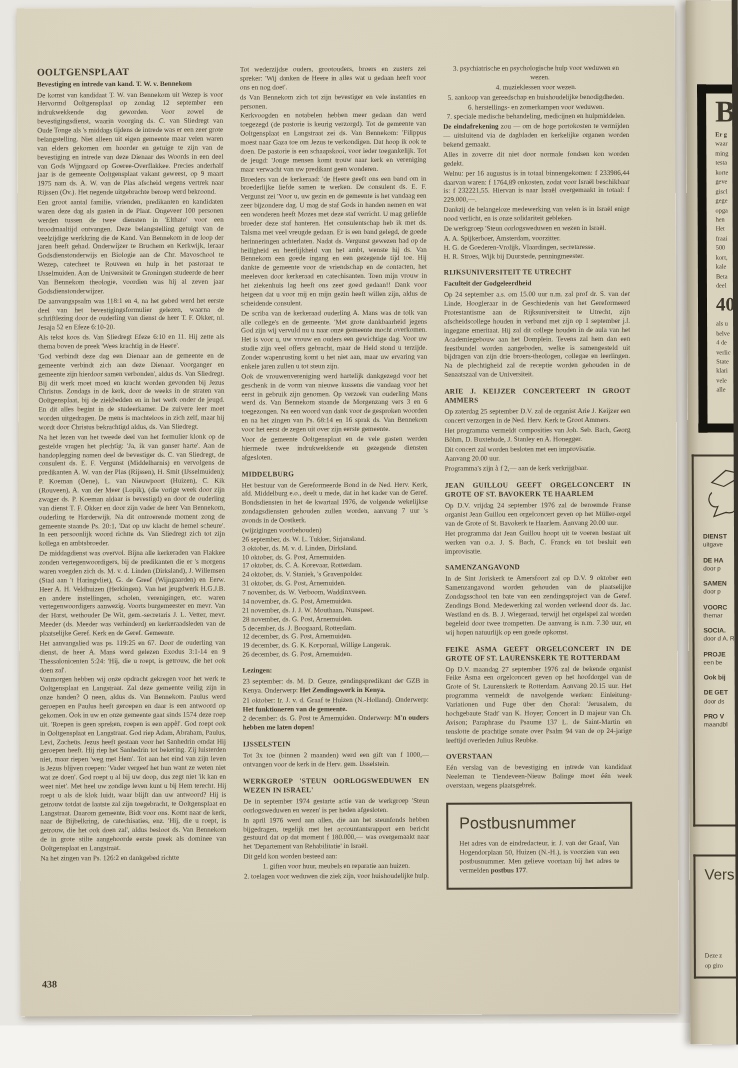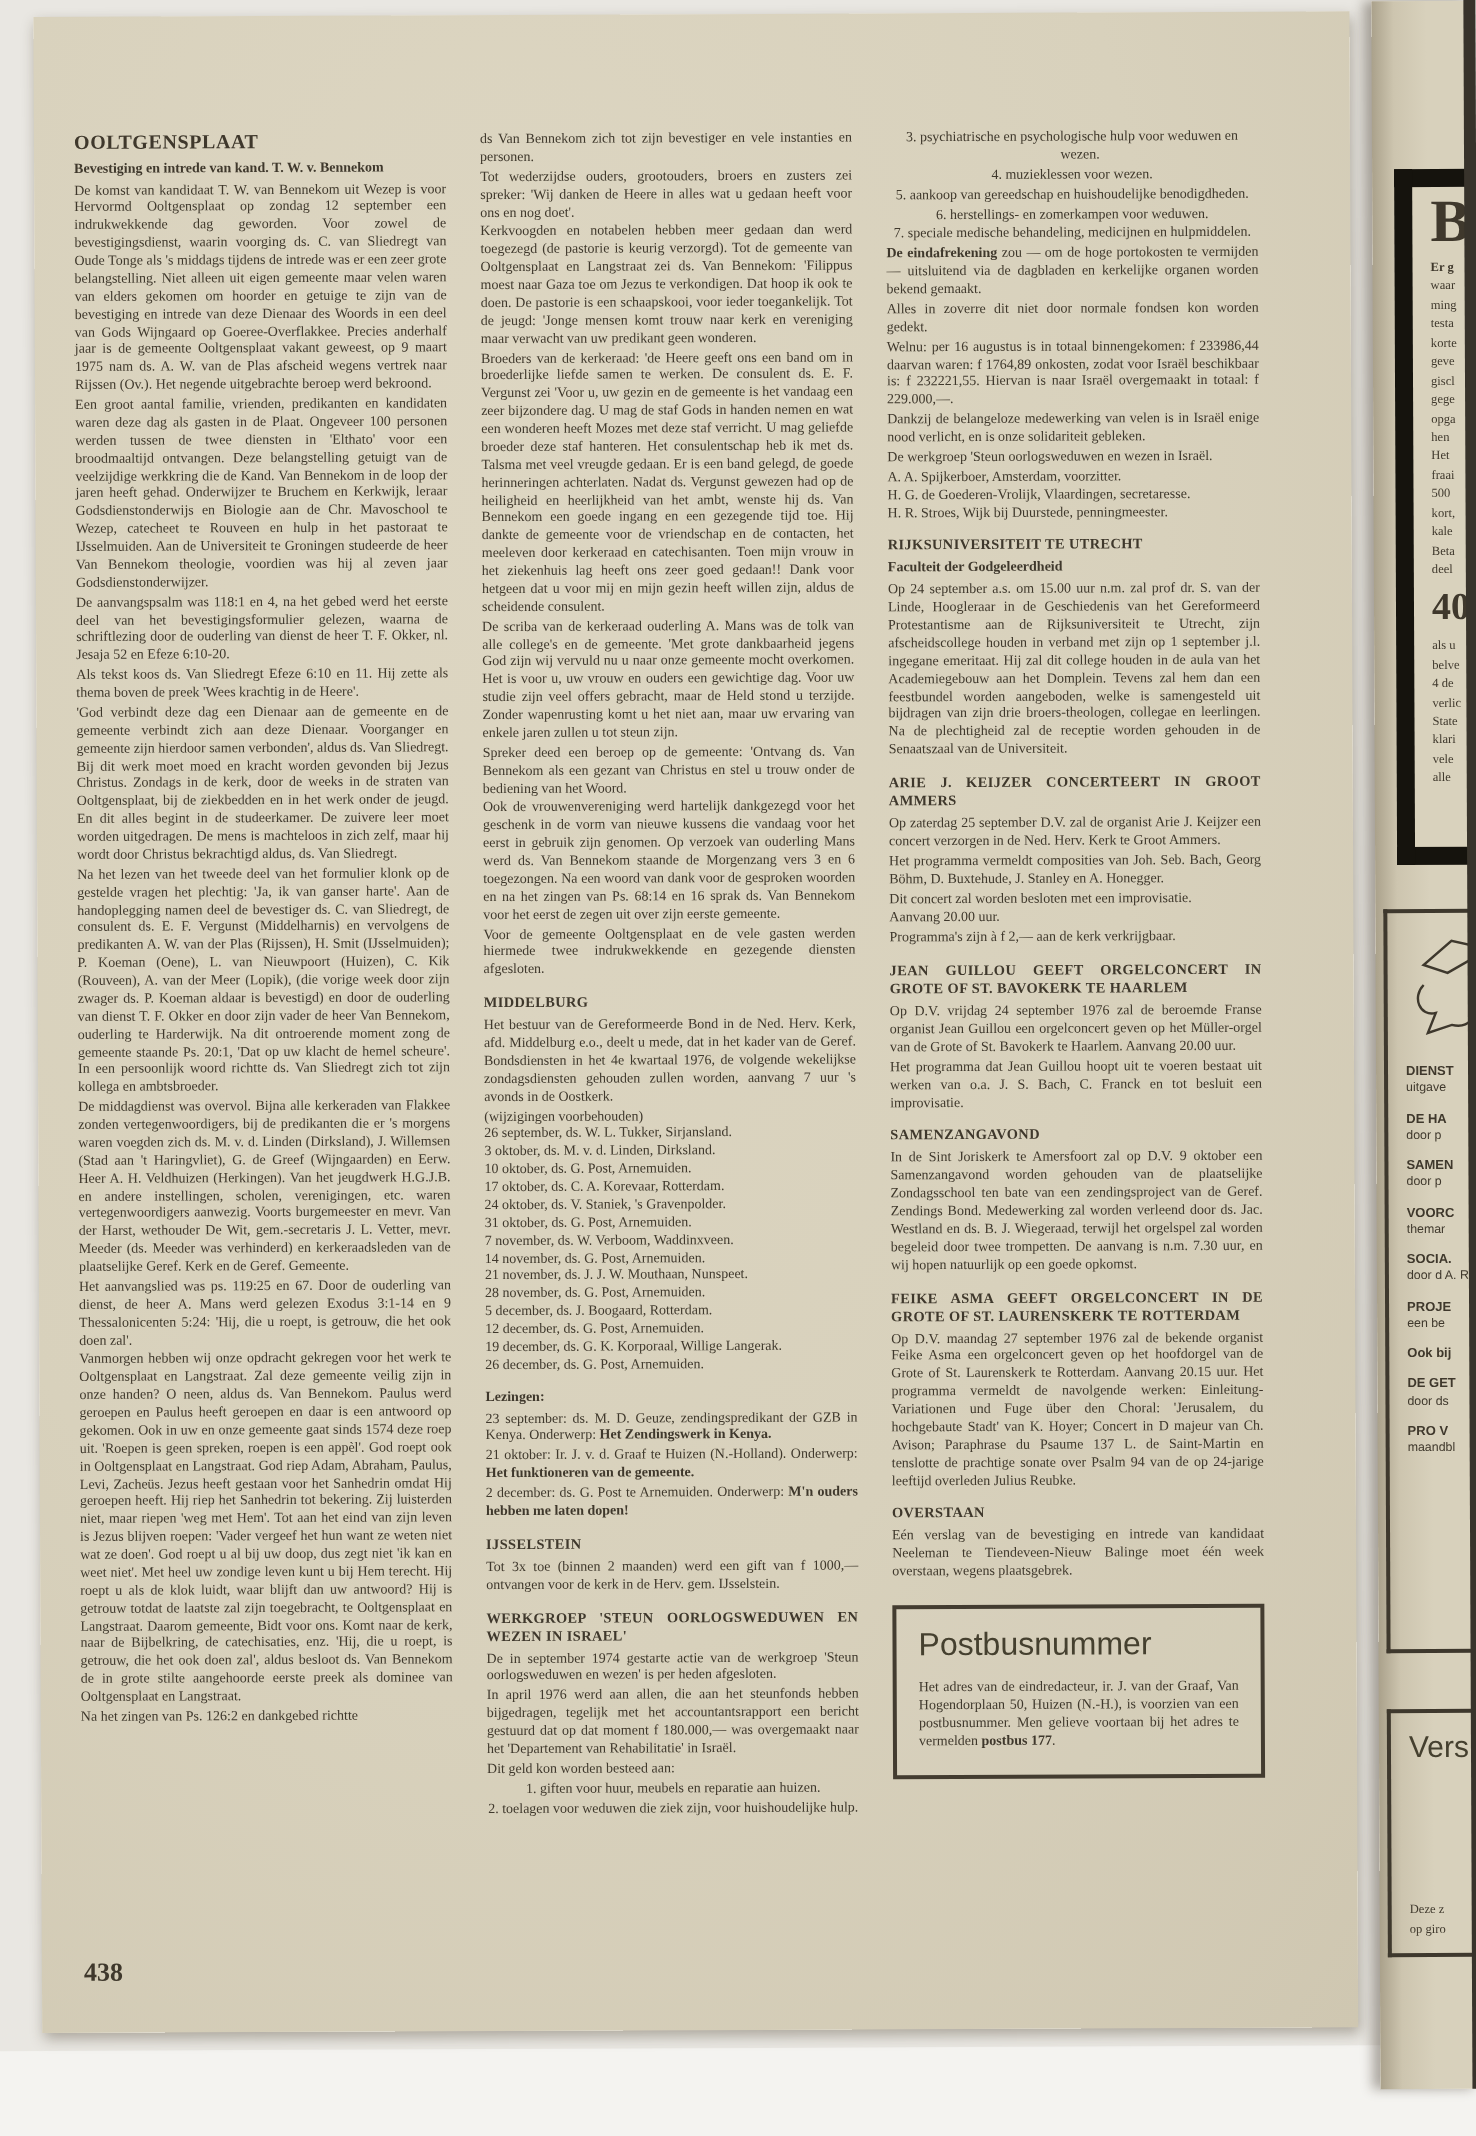--- a/index.html
+++ b/index.html
@@ -19,21 +19,21 @@
   }
   .cols{display:flex;gap:17px;}
   .col{flex:0 0 186px;width:186px;font-size:7px;line-height:1.27;text-align:justify;}
   .col h2{font-size:10px;margin:0 0 1px;letter-spacing:.3px;}
   .col h3{font-size:7.2px;margin:8px 0 2px;line-height:1.25;letter-spacing:.2px;}
   .sub{font-weight:bold;margin:0 0 2px;text-align:left;}
   .bp{margin:0 0 1px;}
   .line{margin:0;text-align:left;}
   .hang{padding-left:8px;text-indent:-8px;text-align:center;}
   .lz{margin-top:7px;}
-  .pagenum{position:absolute;left:21px;top:970px;font-weight:bold;font-size:13px;}
+  .pagenum{position:absolute;left:21px;top:970px;font-weight:bold;font-size:10px;}
   .postbox{margin-top:12px;border:2px solid #433c30;padding:9px 11px 11px;background:rgba(255,255,255,.04);}
   .postbox-title{font-family:"Liberation Sans","DejaVu Sans",sans-serif;font-size:16px;color:#45402f;margin-bottom:6px;}
   
   .page-right{
     position:absolute;left:688px;top:2px;width:50px;height:1044px;z-index:2;
     background:linear-gradient(90deg,#aaa18b 0%,#cdc5af 22%,#d8d1bc 55%);
     box-shadow:-4px 0 6px rgba(40,30,15,.35);
   }
   .adbox{
     position:absolute;left:11px;top:84px;width:55px;height:348px;
@@ -85,26 +85,25 @@
             <p class="bp">De middagdienst was overvol. Bijna alle kerkeraden van Flakkee zonden vertegenwoordigers, bij de predikanten die er 's morgens waren voegden zich ds. M. v. d. Linden (Dirksland), J. Willemsen (Stad aan 't Haringvliet), G. de Greef (Wijngaarden) en Eerw. Heer A. H. Veldhuizen (Herkingen). Van het jeugdwerk H.G.J.B. en andere instellingen, scholen, verenigingen, etc. waren vertegenwoordigers aanwezig. Voorts burgemeester en mevr. Van der Harst, wethouder De Wit, gem.-secretaris J. L. Vetter, mevr. Meeder (ds. Meeder was verhinderd) en kerkeraadsleden van de plaatselijke Geref. Kerk en de Geref. Gemeente.</p>
             <p class="bp">Het aanvangslied was ps. 119:25 en 67. Door de ouderling van dienst, de heer A. Mans werd gelezen Exodus 3:1-14 en 9 Thessalonicenten 5:24: 'Hij, die u roept, is getrouw, die het ook doen zal'.</p>
             <p class="bp">Vanmorgen hebben wij onze opdracht gekregen voor het werk te Ooltgensplaat en Langstraat. Zal deze gemeente veilig zijn in onze handen? O neen, aldus ds. Van Bennekom. Paulus werd geroepen en Paulus heeft geroepen en daar is een antwoord op gekomen. Ook in uw en onze gemeente gaat sinds 1574 deze roep uit. 'Roepen is geen spreken, roepen is een appèl'. God roept ook in Ooltgensplaat en Langstraat. God riep Adam, Abraham, Paulus, Levi, Zacheüs. Jezus heeft gestaan voor het Sanhedrin omdat Hij geroepen heeft. Hij riep het Sanhedrin tot bekering. Zij luisterden niet, maar riepen 'weg met Hem'. Tot aan het eind van zijn leven is Jezus blijven roepen: 'Vader vergeef het hun want ze weten niet wat ze doen'. God roept u al bij uw doop, dus zegt niet 'ik kan en weet niet'. Met heel uw zondige leven kunt u bij Hem terecht. Hij roept u als de klok luidt, waar blijft dan uw antwoord? Hij is getrouw totdat de laatste zal zijn toegebracht, te Ooltgensplaat en Langstraat. Daarom gemeente, Bidt voor ons. Komt naar de kerk, naar de Bijbelkring, de catechisaties, enz. 'Hij, die u roept, is getrouw, die het ook doen zal', aldus besloot ds. Van Bennekom de in grote stilte aangehoorde eerste preek als dominee van Ooltgensplaat en Langstraat.</p>
             <p class="bp">Na het zingen van Ps. 126:2 en dankgebed richtte</p>
           </div>
       </div>
 
       <div class="col">
         <div>
 
-        <p class="bp">ds Van Bennekom zich tot zijn bevestiger en vele instanties en personen.</p>
-            <p class="bp">Tot wederzijdse ouders, grootouders, broers en zusters zei spreker: 'Wij danken de Heere in alles wat u gedaan heeft voor ons en nog doet'.</p>
+        <p class="bp">Tot wederzijdse ouders, grootouders, broers en zusters zei spreker: 'Wij danken de Heere in alles wat u gedaan heeft voor ons en nog doet'.</p>
+            <p class="bp">ds Van Bennekom zich tot zijn bevestiger en vele instanties en personen.</p>
             <p class="bp">Kerkvoogden en notabelen hebben meer gedaan dan werd toegezegd (de pastorie is keurig verzorgd). Tot de gemeente van Ooltgensplaat en Langstraat zei ds. Van Bennekom: 'Filippus moest naar Gaza toe om Jezus te verkondigen. Dat hoop ik ook te doen. De pastorie is een schaapskooi, voor ieder toegankelijk. Tot de jeugd: 'Jonge mensen komt trouw naar kerk en vereniging maar verwacht van uw predikant geen wonderen.</p>
             <p class="bp">Broeders van de kerkeraad: 'de Heere geeft ons een band om in broederlijke liefde samen te werken. De consulent ds. E. F. Vergunst zei 'Voor u, uw gezin en de gemeente is het vandaag een zeer bijzondere dag. U mag de staf Gods in handen nemen en wat een wonderen heeft Mozes met deze staf verricht. U mag geliefde broeder deze staf hanteren. Het consulentschap heb ik met ds. Talsma met veel vreugde gedaan. Er is een band gelegd, de goede herinneringen achterlaten. Nadat ds. Vergunst gewezen had op de heiligheid en heerlijkheid van het ambt, wenste hij ds. Van Bennekom een goede ingang en een gezegende tijd toe. Hij dankte de gemeente voor de vriendschap en de contacten, het meeleven door kerkeraad en catechisanten. Toen mijn vrouw in het ziekenhuis lag heeft ons zeer goed gedaan!! Dank voor hetgeen dat u voor mij en mijn gezin heeft willen zijn, aldus de scheidende consulent.</p>
             <p class="bp">De scriba van de kerkeraad ouderling A. Mans was de tolk van alle college's en de gemeente. 'Met grote dankbaarheid jegens God zijn wij vervuld nu u naar onze gemeente mocht overkomen. Het is voor u, uw vrouw en ouders een gewichtige dag. Voor uw studie zijn veel offers gebracht, maar de Held stond u terzijde. Zonder wapenrusting komt u het niet aan, maar uw ervaring van enkele jaren zullen u tot steun zijn.</p>
-            <p class="bp">Spreker deed een beroep op de gemeente: 'Ontvang ds. Van Bennekom als een gezant van Christus en stel u trouw onder de bediening van het Woord.</p>
             <p class="bp">Ook de vrouwenvereniging werd hartelijk dankgezegd voor het geschenk in de vorm van nieuwe kussens die vandaag voor het eerst in gebruik zijn genomen. Op verzoek van ouderling Mans werd ds. Van Bennekom staande de Morgenzang vers 3 en 6 toegezongen. Na een woord van dank voor de gesproken woorden en na het zingen van Ps. 68:14 en 16 sprak ds. Van Bennekom voor het eerst de zegen uit over zijn eerste gemeente.</p>
             <p class="bp">Voor de gemeente Ooltgensplaat en de vele gasten werden hiermede twee indrukwekkende en gezegende diensten afgesloten.</p>
           </div>
         <h3>MIDDELBURG</h3>
         <p class="bp">Het bestuur van de Gereformeerde Bond in de Ned. Herv. Kerk, afd. Middelburg e.o., deelt u mede, dat in het kader van de Geref. Bondsdiensten in het 4e kwartaal 1976, de volgende wekelijkse zondagsdiensten gehouden zullen worden, aanvang 7 uur 's avonds in de Oostkerk.</p>
         <p class="line">(wijzigingen voorbehouden)</p>
         <div>
 
         <p class="line">26 september, ds. W. L. Tukker, Sirjansland.</p>
             <p class="line">3 oktober, ds. M. v. d. Linden, Dirksland.</p>

